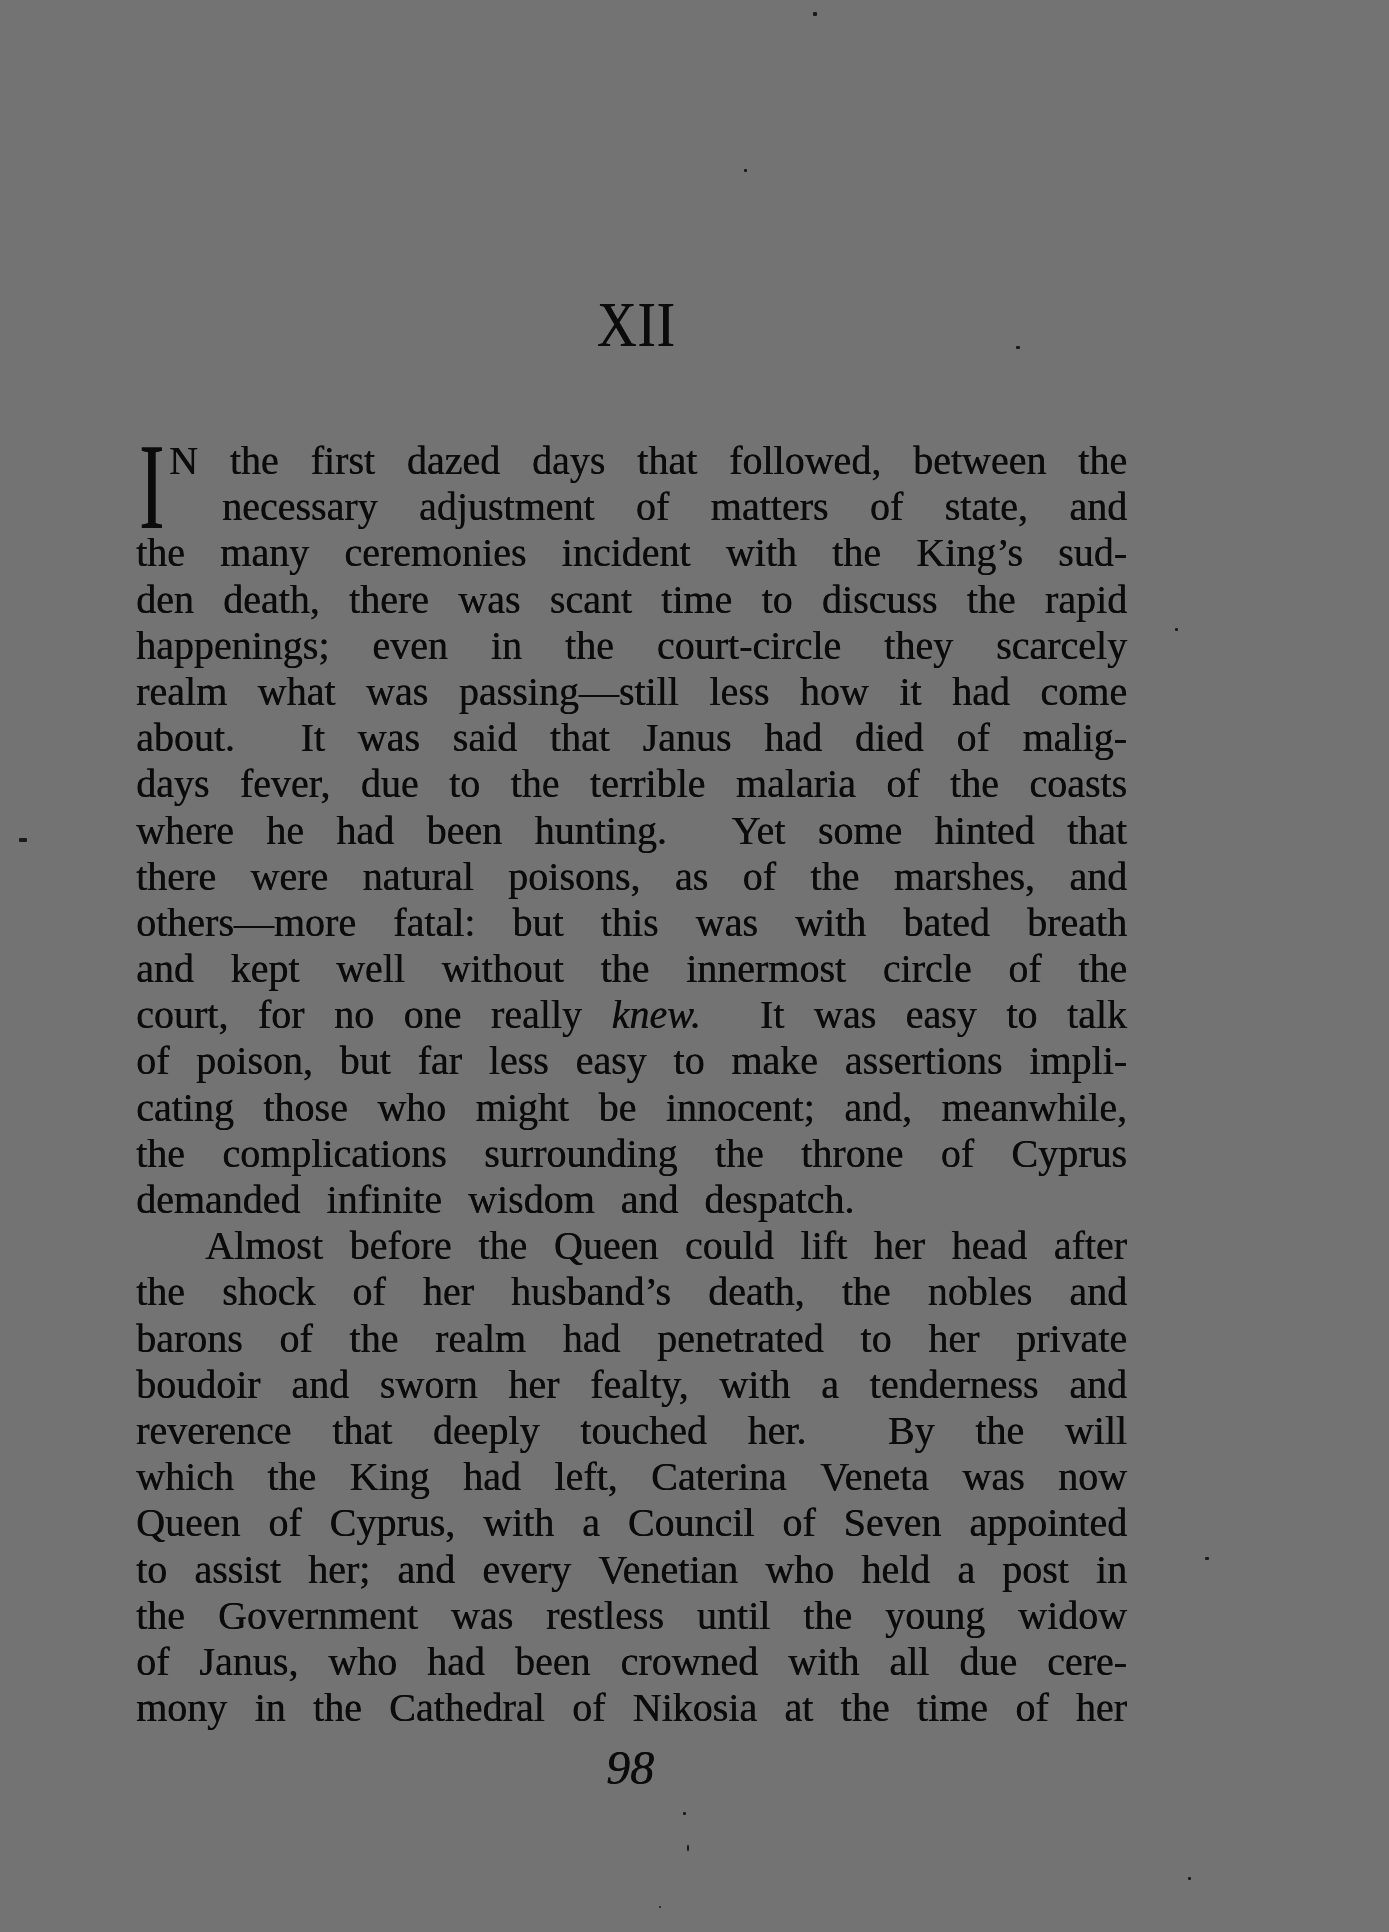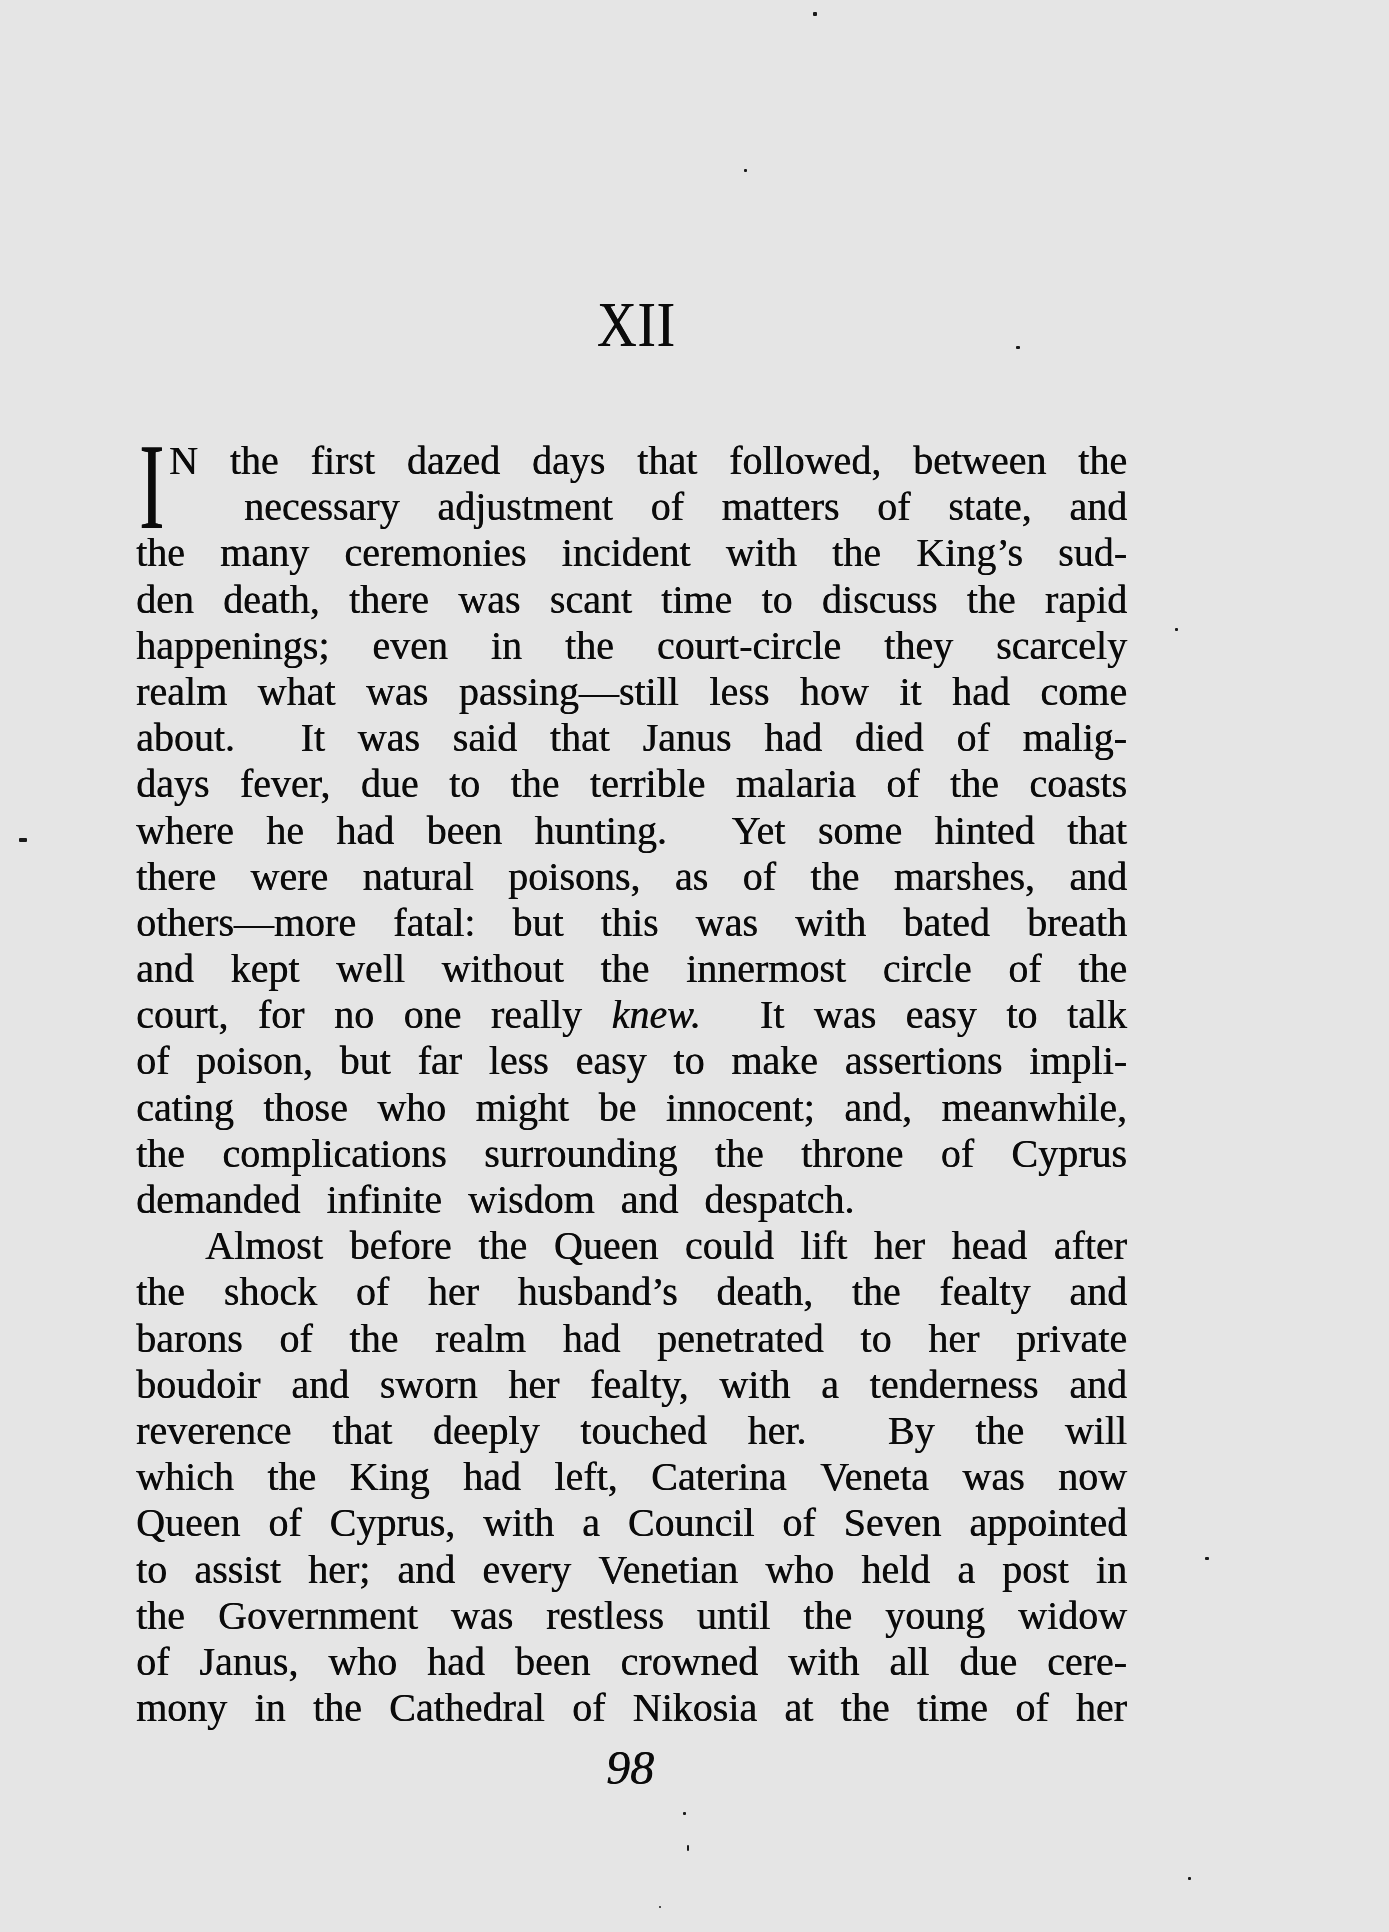--- a/index.html
+++ b/index.html
@@ -4,21 +4,21 @@
 <style>
   html, body {
     margin: 0;
     padding: 0;
     background: #ffffff;
   }
   #book-page {
     position: relative;
     width: 1389px;
     height: 1932px;
-    background: #e5e5e5;
+    background: #737373;
     overflow: hidden;
     font-family: "Liberation Serif", "DejaVu Serif", serif;
     color: #0b0b0b;
   }
   
   #chapter-heading {
     position: absolute;
     left: 597px;
     top: 294px;
     font-size: 63px;
@@ -81,38 +81,38 @@
 <body>
 
 <div id="book-page">
 
   <div id="chapter-heading">XII</div>
 
   <div id="drop-cap">I</div>
 
   <div id="text-block">
       <div class="line" style="margin-left: 33px;"><span>N</span><span>the</span><span>first</span><span>dazed</span><span>days</span><span>that</span><span>followed,</span><span>between</span><span>the</span></div>
-      <div class="line" style="margin-left: 108px; align-items: center;"><span>necessary</span><span>adjustment</span><span>of</span><span>matters</span><span>of</span><span>state,</span><span>and</span></div>
+      <div class="line" style="margin-left: 86px; align-items: center;"><span>necessary</span><span>adjustment</span><span>of</span><span>matters</span><span>of</span><span>state,</span><span>and</span></div>
       <div class="line"><span>the</span><span>many</span><span>ceremonies</span><span>incident</span><span>with</span><span>the</span><span>King’s</span><span>sud-</span></div>
       <div class="line"><span>den</span><span>death,</span><span>there</span><span>was</span><span>scant</span><span>time</span><span>to</span><span>discuss</span><span>the</span><span>rapid</span></div>
       <div class="line"><span>happenings;</span><span>even</span><span>in</span><span>the</span><span>court-circle</span><span>they</span><span>scarcely</span></div>
       <div class="line"><span>realm</span><span>what</span><span>was</span><span>passing—still</span><span>less</span><span>how</span><span>it</span><span>had</span><span>come</span></div>
       <div class="line"><span>about.</span><span></span><span>It</span><span>was</span><span>said</span><span>that</span><span>Janus</span><span>had</span><span>died</span><span>of</span><span>malig-</span></div>
       <div class="line"><span>days</span><span>fever,</span><span>due</span><span>to</span><span>the</span><span>terrible</span><span>malaria</span><span>of</span><span>the</span><span>coasts</span></div>
       <div class="line"><span>where</span><span>he</span><span>had</span><span>been</span><span>hunting.</span><span></span><span>Yet</span><span>some</span><span>hinted</span><span>that</span></div>
       <div class="line"><span>there</span><span>were</span><span>natural</span><span>poisons,</span><span>as</span><span>of</span><span>the</span><span>marshes,</span><span>and</span></div>
       <div class="line"><span>others—more</span><span>fatal:</span><span>but</span><span>this</span><span>was</span><span>with</span><span>bated</span><span>breath</span></div>
       <div class="line"><span>and</span><span>kept</span><span>well</span><span>without</span><span>the</span><span>innermost</span><span>circle</span><span>of</span><span>the</span></div>
       <div class="line"><span>court,</span><span>for</span><span>no</span><span>one</span><span>really</span><i>knew.</i><span></span><span>It</span><span>was</span><span>easy</span><span>to</span><span>talk</span></div>
       <div class="line"><span>of</span><span>poison,</span><span>but</span><span>far</span><span>less</span><span>easy</span><span>to</span><span>make</span><span>assertions</span><span>impli-</span></div>
       <div class="line"><span>cating</span><span>those</span><span>who</span><span>might</span><span>be</span><span>innocent;</span><span>and,</span><span>meanwhile,</span></div>
       <div class="line"><span>the</span><span>complications</span><span>surrounding</span><span>the</span><span>throne</span><span>of</span><span>Cyprus</span></div>
       <div class="line loose">demanded infinite wisdom and despatch.</div>
       <div class="line" style="margin-left: 69px;"><span>Almost</span><span>before</span><span>the</span><span>Queen</span><span>could</span><span>lift</span><span>her</span><span>head</span><span>after</span></div>
-      <div class="line"><span>the</span><span>shock</span><span>of</span><span>her</span><span>husband’s</span><span>death,</span><span>the</span><span>fealty</span><span>and</span></div>
+      <div class="line"><span>the</span><span>shock</span><span>of</span><span>her</span><span>husband’s</span><span>death,</span><span>the</span><span>nobles</span><span>and</span></div>
       <div class="line"><span>barons</span><span>of</span><span>the</span><span>realm</span><span>had</span><span>penetrated</span><span>to</span><span>her</span><span>private</span></div>
       <div class="line"><span>boudoir</span><span>and</span><span>sworn</span><span>her</span><span>fealty,</span><span>with</span><span>a</span><span>tenderness</span><span>and</span></div>
       <div class="line"><span>reverence</span><span>that</span><span>deeply</span><span>touched</span><span>her.</span><span></span><span>By</span><span>the</span><span>will</span></div>
       <div class="line"><span>which</span><span>the</span><span>King</span><span>had</span><span>left,</span><span>Caterina</span><span>Veneta</span><span>was</span><span>now</span></div>
       <div class="line"><span>Queen</span><span>of</span><span>Cyprus,</span><span>with</span><span>a</span><span>Council</span><span>of</span><span>Seven</span><span>appointed</span></div>
       <div class="line"><span>to</span><span>assist</span><span>her;</span><span>and</span><span>every</span><span>Venetian</span><span>who</span><span>held</span><span>a</span><span>post</span><span>in</span></div>
       <div class="line"><span>the</span><span>Government</span><span>was</span><span>restless</span><span>until</span><span>the</span><span>young</span><span>widow</span></div>
       <div class="line"><span>of</span><span>Janus,</span><span>who</span><span>had</span><span>been</span><span>crowned</span><span>with</span><span>all</span><span>due</span><span>cere-</span></div>
       <div class="line"><span>mony</span><span>in</span><span>the</span><span>Cathedral</span><span>of</span><span>Nikosia</span><span>at</span><span>the</span><span>time</span><span>of</span><span>her</span></div>
     </div>

